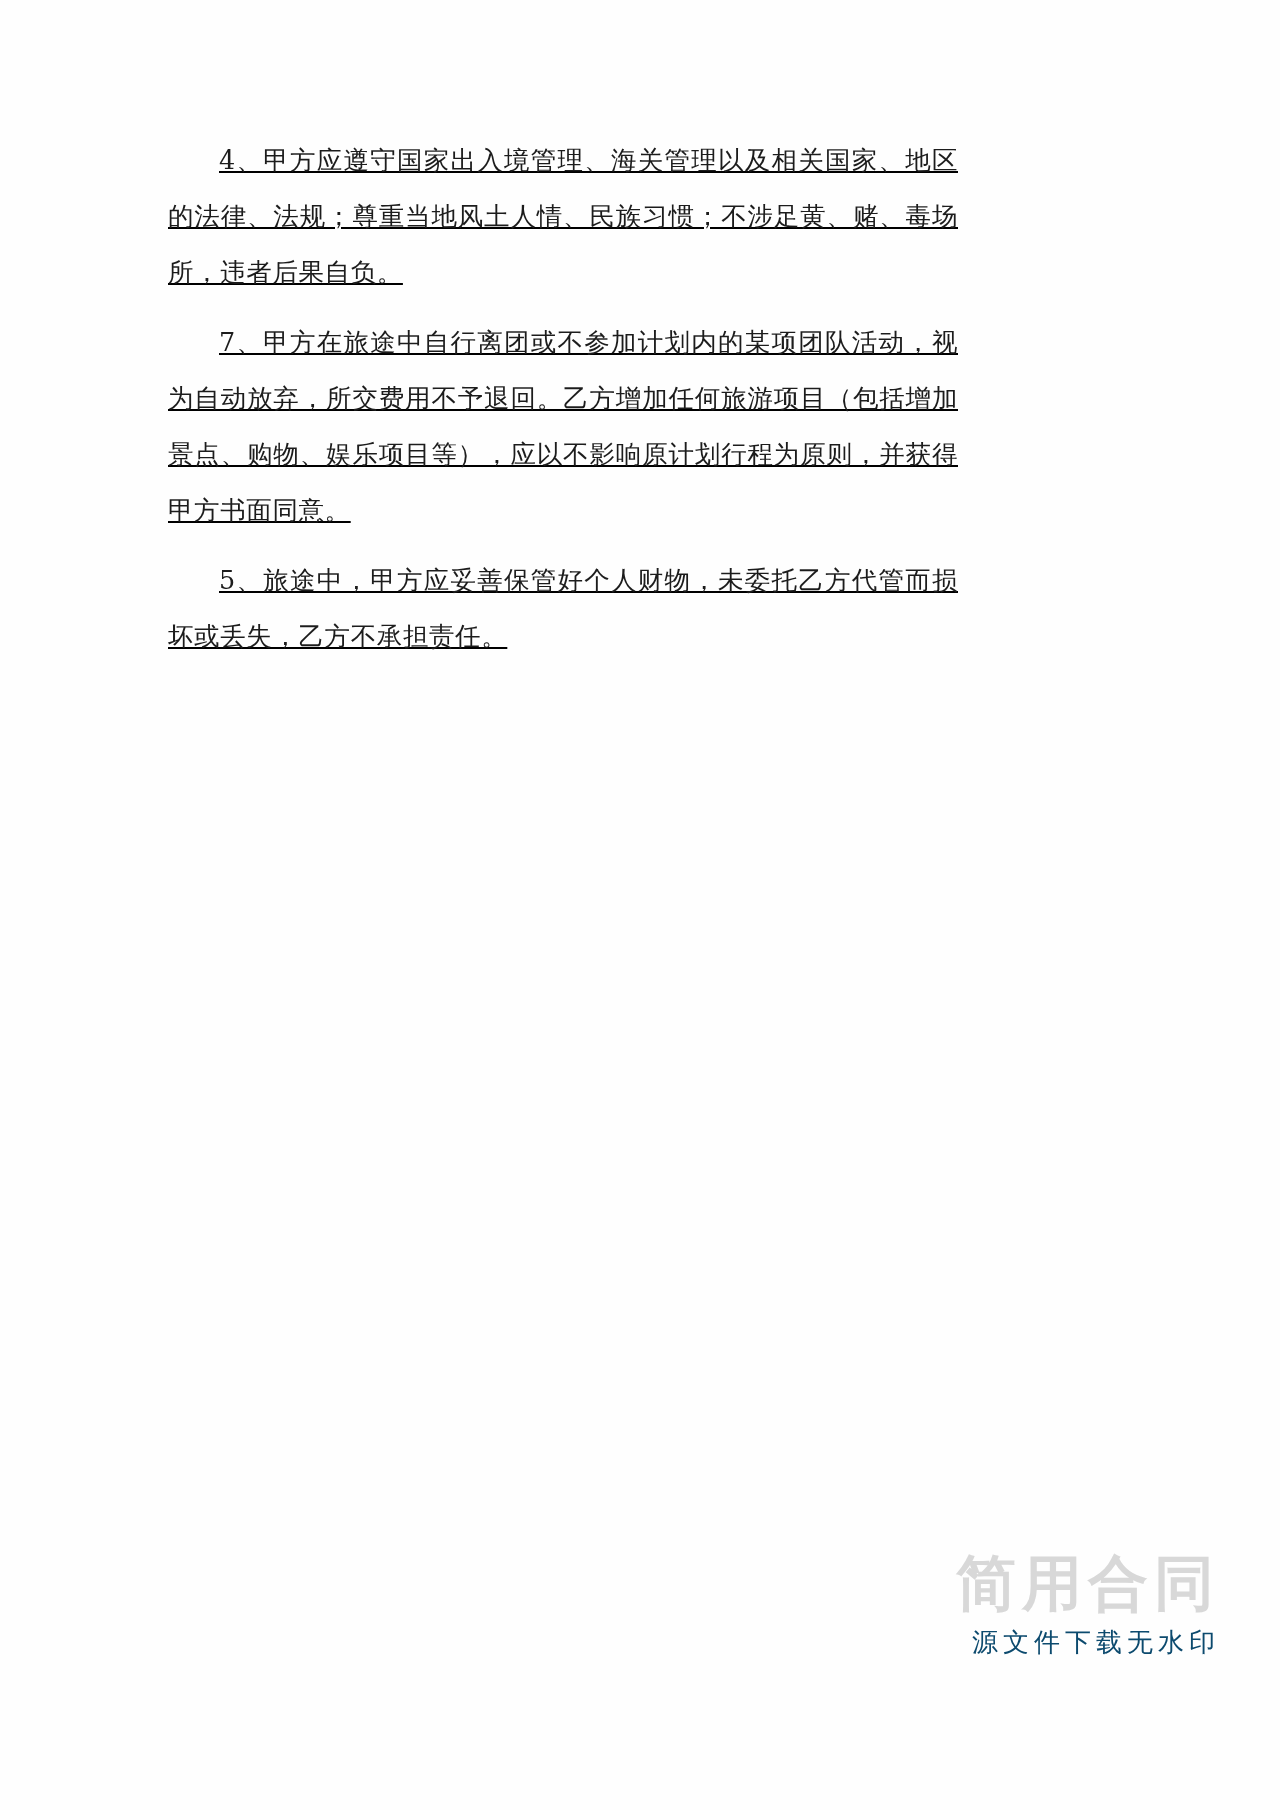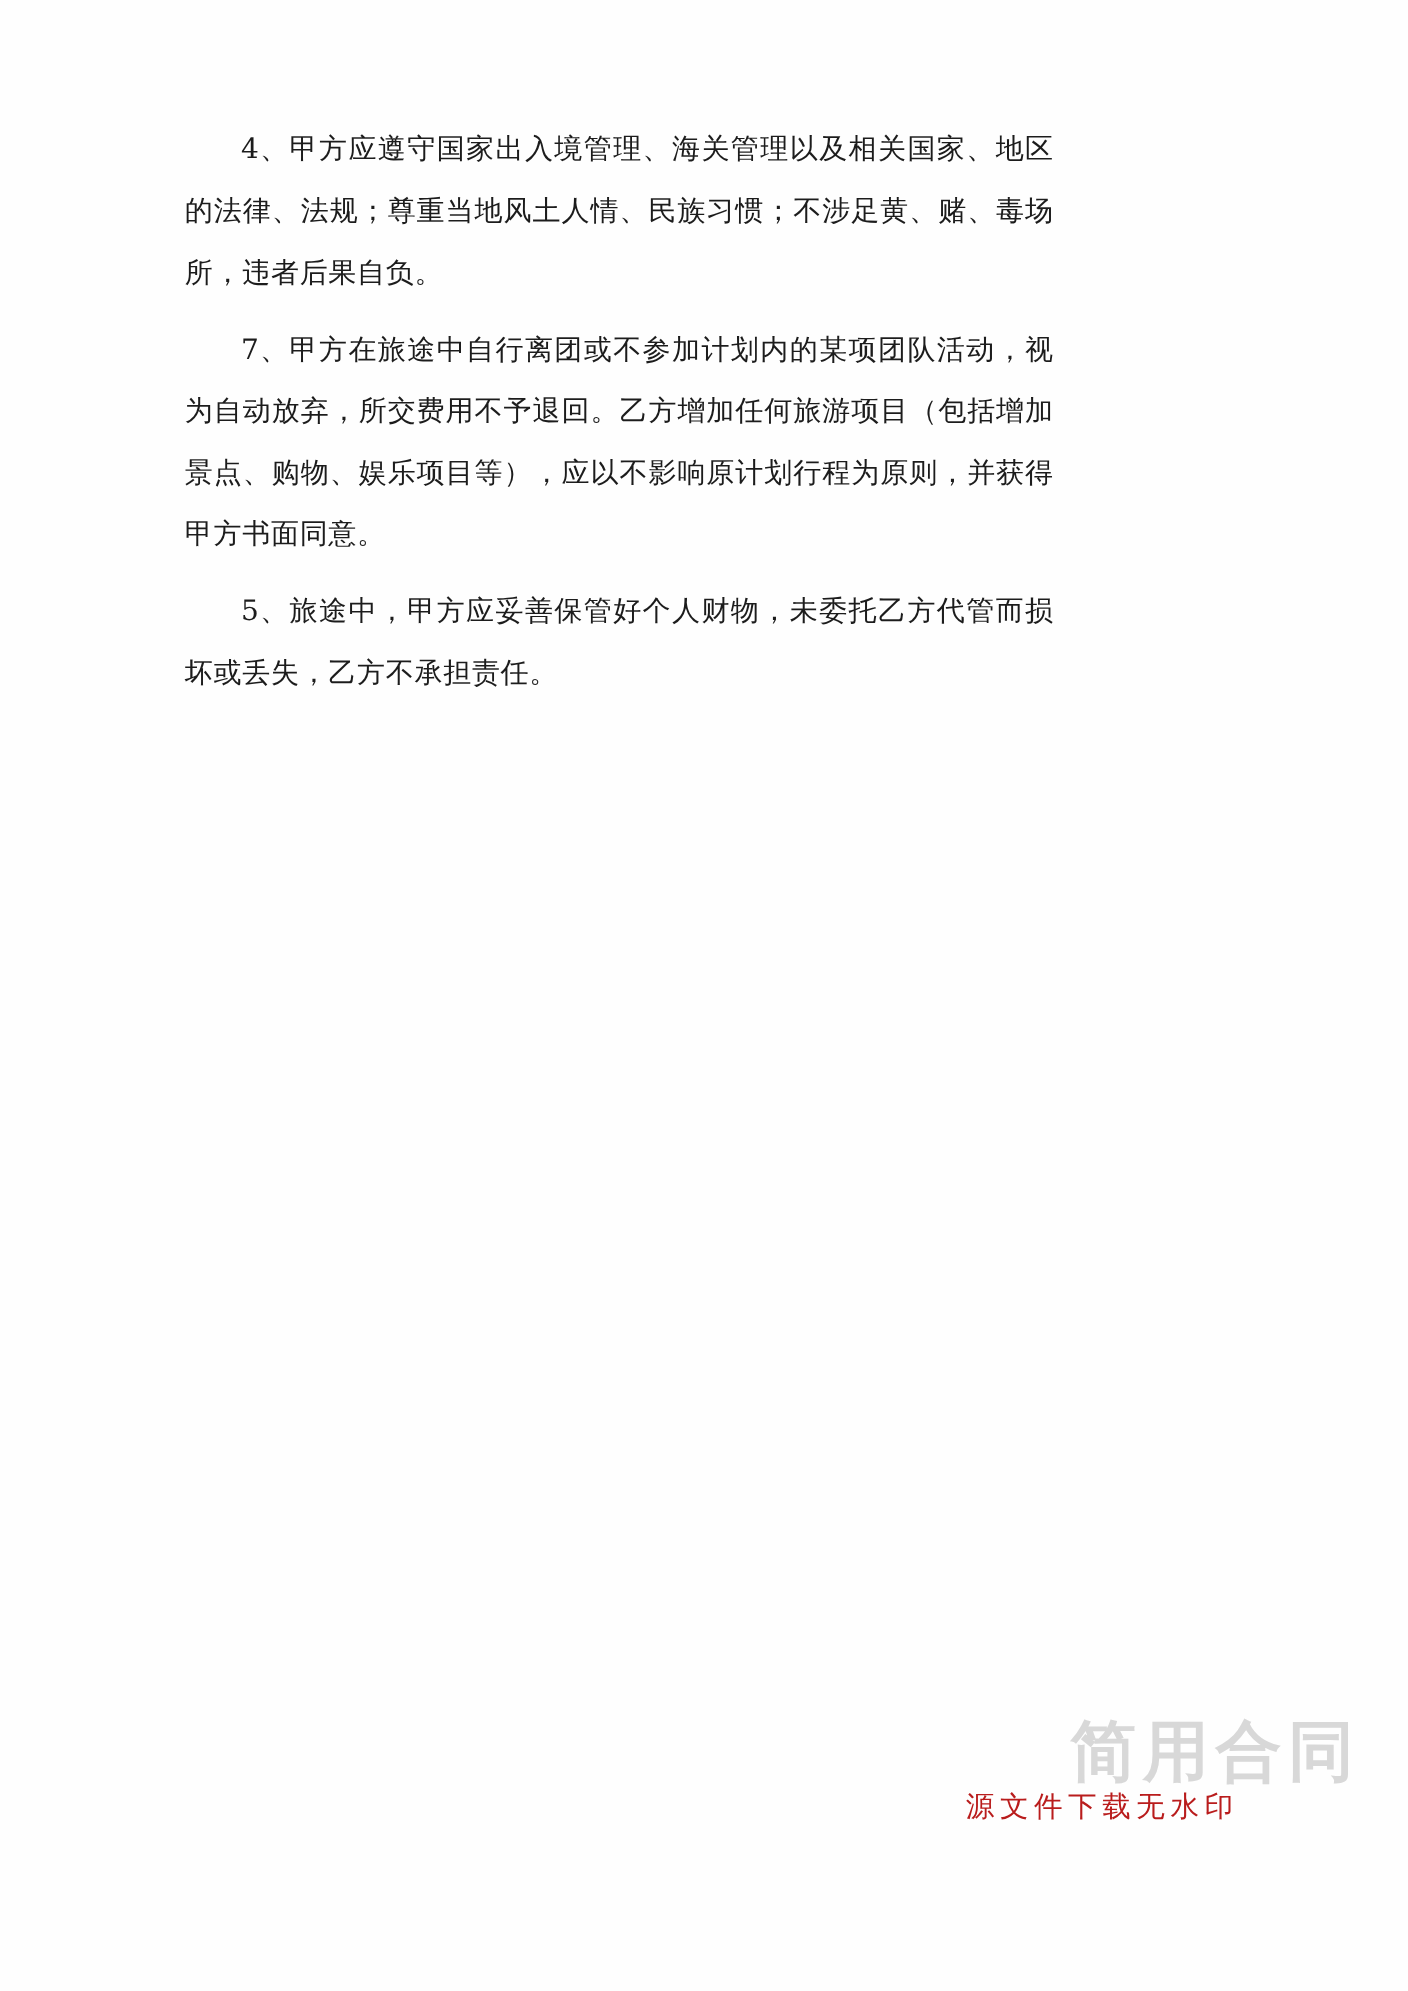--- a/index.html
+++ b/index.html
@@ -15,62 +15,63 @@
     font-family: "DejaVu Serif", "Liberation Serif", serif;
   }
   .page {
     position: absolute;
     inset: 0;
     background: #fefefe;
   }
   .doc-body {
     position: absolute;
     left: 168px;
-    top: 108px;
+    top: 132px;
     width: 790px;
+    text-decoration: underline;
   }
   .para {
     font-size: 25.5px;
     line-height: 56px;
     color: #1c1c1c;
     text-align: justify;
     text-justify: inter-ideograph;
     text-indent: 2em;
     margin: 0 0 14px 0;
     letter-spacing: 0.6px;
     font-weight: 500;
   }
   .para:last-child {
     margin-bottom: 0;
   }
   .watermark {
     position: absolute;
-    right: 43px;
+    right: 60px;
     bottom: 150px;
     width: 470px;
     text-align: right;
     pointer-events: none;
     user-select: none;
   }
   .watermark .wm-main {
     font-family: "DejaVu Sans", "Liberation Sans", sans-serif;
     font-size: 60px;
     font-weight: bold;
     color: #d8d8d8;
     letter-spacing: 6px;
     line-height: 1.05;
     white-space: nowrap;
   }
   .watermark .wm-sub {
     font-family: "DejaVu Sans", "Liberation Sans", sans-serif;
     font-size: 26px;
-    color: #b91c1c;
+    color: #0c4a6e;
     letter-spacing: 5px;
+    margin-top: 10px;
     white-space: nowrap;
-    text-align: center;
   }
 </style>
 </head>
 <body>
 
 <div class="page">
 
   <div class="doc-body">
     <p class="para">4、甲方应遵守国家出入境管理、海关管理以及相关国家、地区的法律、法规；尊重当地风土人情、民族习惯；不涉足黄、赌、毒场所，违者后果自负。</p>
     <p class="para">7、甲方在旅途中自行离团或不参加计划内的某项团队活动，视为自动放弃，所交费用不予退回。乙方增加任何旅游项目（包括增加景点、购物、娱乐项目等），应以不影响原计划行程为原则，并获得甲方书面同意。</p>

